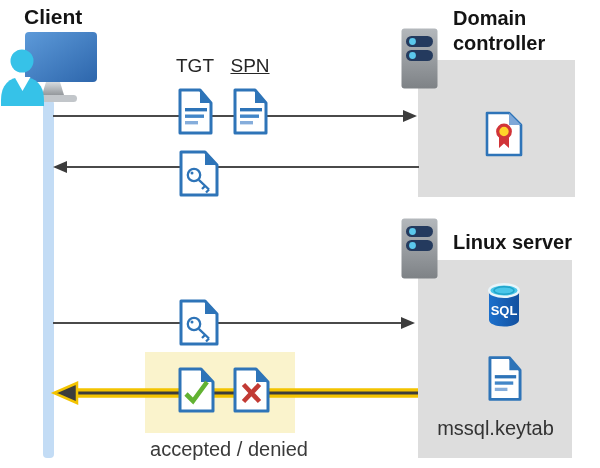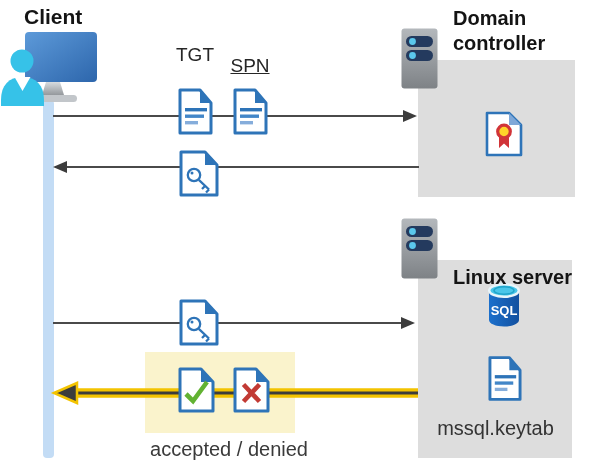--- a/index.html
+++ b/index.html
@@ -165,23 +165,23 @@
   <svg class="abs" style="left:233px;top:367px;" width="37" height="46" viewBox="0 0 37 46">
     <path d="M2,2 H23 L35,15 V44 H2 Z" fill="#ffffff" stroke="#2e74b8" stroke-width="3" stroke-linejoin="round"></path>
     <polygon points="23,2 35,15 23,15" fill="#2e74b8"></polygon>
     <path d="M10.5,17.5 L26.5,34.5 M26.5,17.5 L10.5,34.5" fill="none" stroke="#c23a34" stroke-width="4.6"></path>
   </svg>
 
   <div class="abs h-label" style="left:24px;top:4px;font-size:21px;">Client</div>
 
   <div class="abs h-label" style="left:453px;top:6px;width:125px;">Domain controller</div>
 
-  <div class="abs h-label" style="left:453px;top:230px;white-space:nowrap;margin-top:35px;">Linux server</div>
+  <div class="abs h-label" style="left:453px;top:230px;white-space:nowrap;">Linux server</div>
 
-  <div class="abs t-label c-label" style="left:172px;top:44px;width:46px;text-align:center;">TGT</div>
+  <div class="abs t-label c-label" style="left:172px;top:55px;width:46px;text-align:center;">TGT</div>
 
   <div class="abs t-label c-label" style="left:227px;top:55px;width:46px;text-decoration:underline;">SPN</div>
 
   <div class="abs t-label c-label" style="left:428px;top:417px;width:135px;font-size:20px;color:#333333;">mssql.keytab</div>
 
   <div class="abs t-label c-label" style="left:129px;top:438px;width:200px;font-size:20px;color:#3a3a3a;">accepted / denied</div>
 
 </div>
 
 </body></html>

